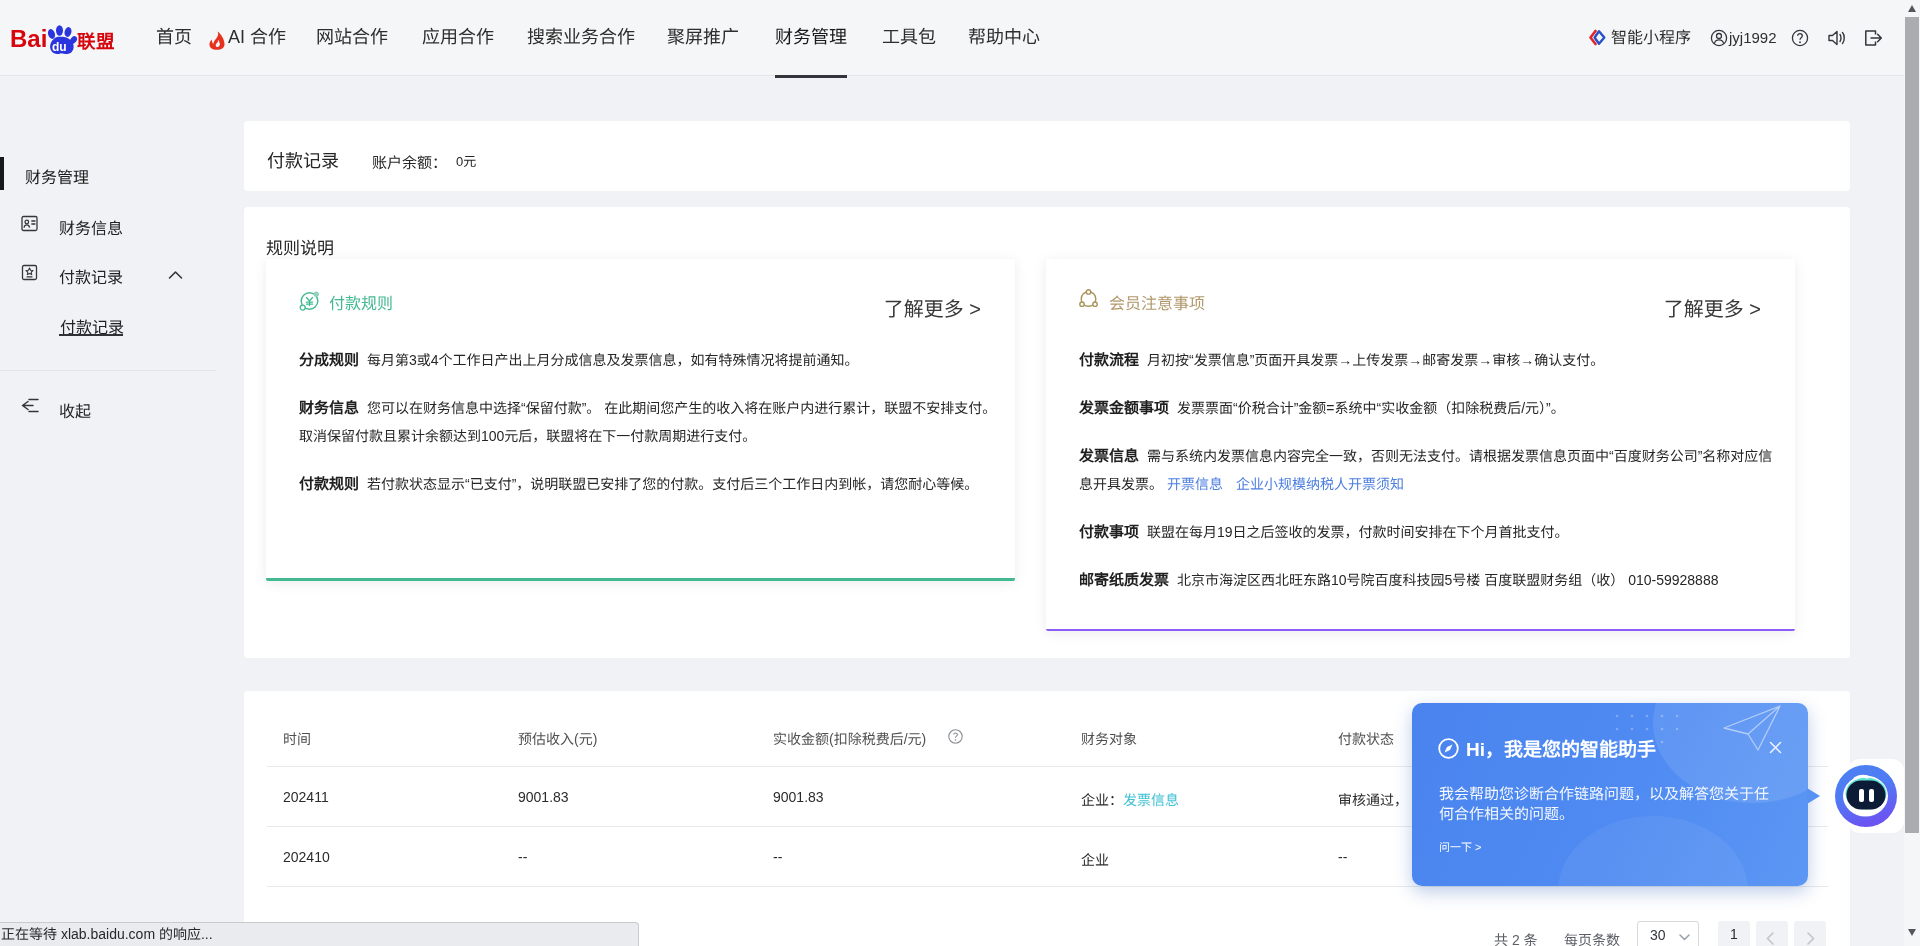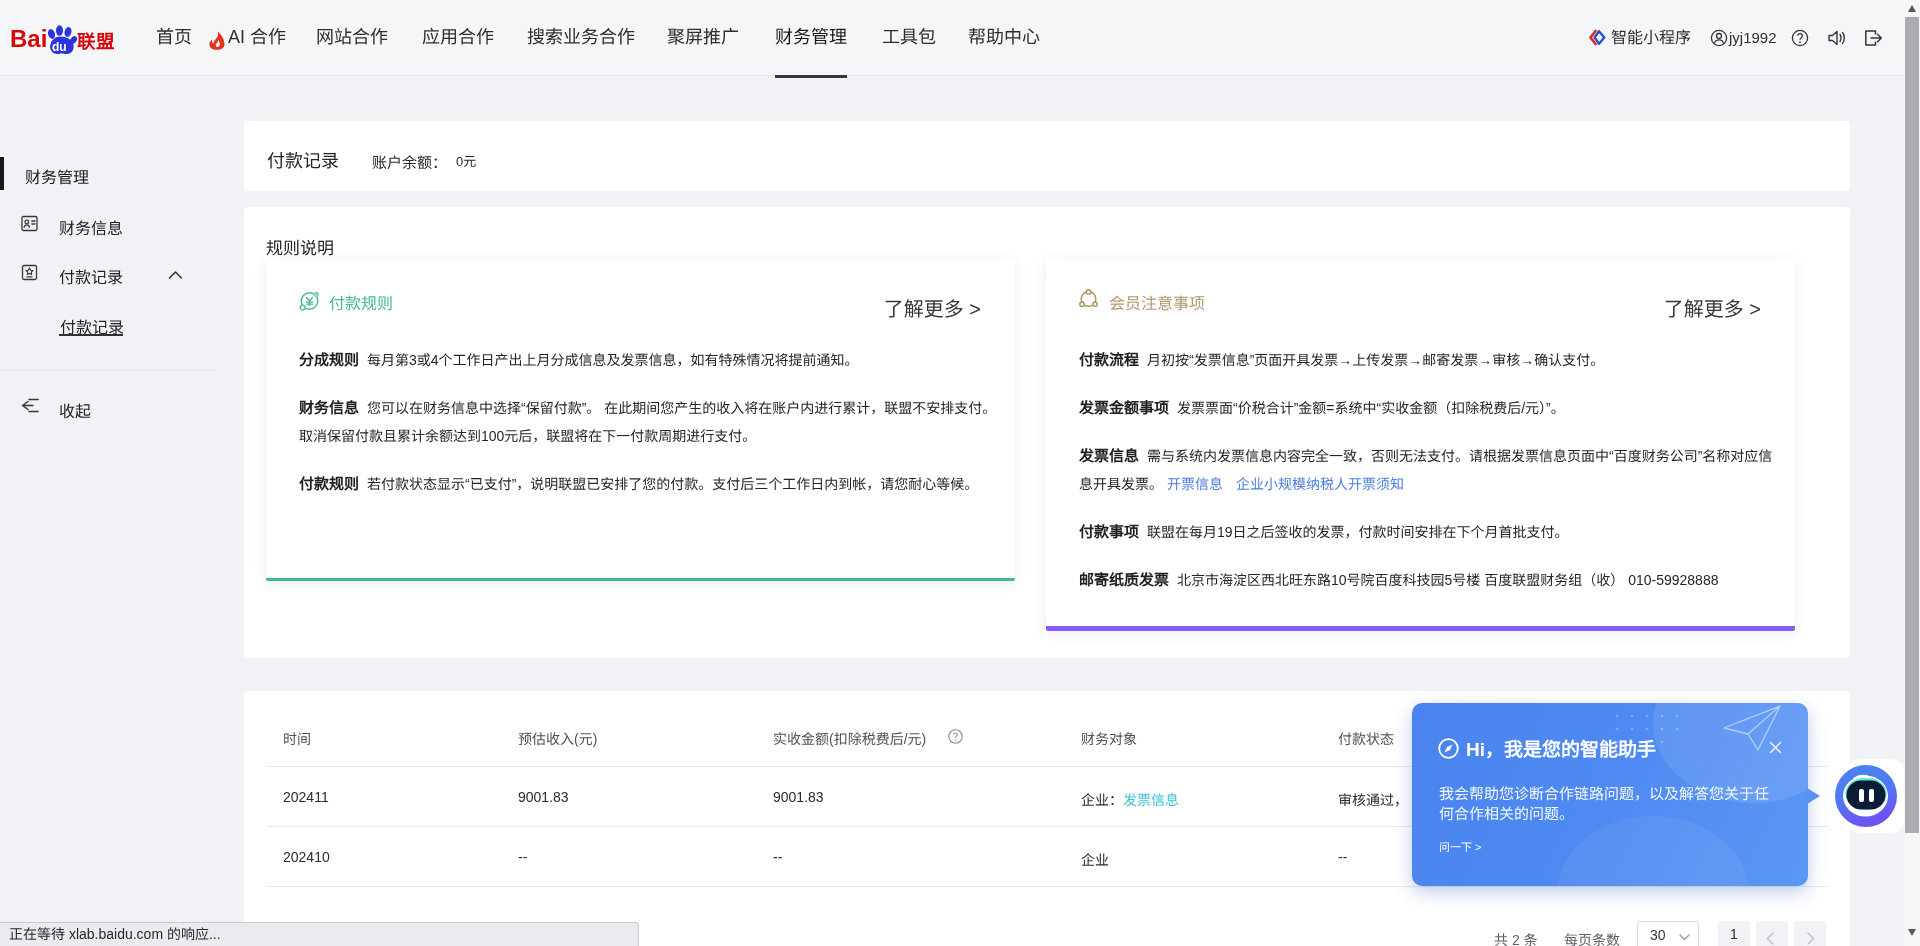--- a/index.html
+++ b/index.html
@@ -20,21 +20,21 @@
 .smenu { position:absolute; font-size:16px; color:#212329; white-space:nowrap; }
 .sicon { position:absolute; left:21px; }
 .side-divider { position:absolute; left:0; top:370px; width:216px; height:1px; background:#e2e3e7; }
 
 
 .card { position:absolute; left:244px; width:1606px; background:#fff; border-radius:4px; }
 .card1 { top:121px; height:70px; }
 .card2 { top:207px; height:451px; }
 .icard { position:absolute; top:259px; width:749px; background:#fff; box-shadow:0 2px 12px rgba(100,110,120,.13); border-radius:2px; }
 .icard.left  { left:266px;  height:322px; border-bottom:3px solid #43b992; }
-.icard.right { left:1046px; height:372px; border-bottom:5px solid #8b5cf6;text-decoration:underline; }
+.icard.right { left:1046px; height:372px; border-bottom:2px solid #8b5cf6;text-decoration:underline; }
 .ic-head { position:absolute; top:31px; left:33px; right:34px; height:24px; font-size:16px; }
 .ic-head .more { float:right; font-size:20px; color:#383838; margin-top:3px; }
 .ic-body { position:absolute; left:33px; top:87px; font-size:14px; line-height:28px; color:#262626; }
 .ic-body p { margin-bottom:20px; white-space:nowrap; }
 .ic-body b { font-weight:bold; color:#1f1f1f; font-size:15px; margin-right:8px; }
 .green { color:#43b992; }
 .gold { color:#b2986b; }
 .blink { color:#4d7fe0; text-decoration:none; }
 
 
@@ -59,21 +59,21 @@
 .chat-arrow { position:absolute; left:1807px; top:788px; width:0; height:0; border-style:solid; border-width:8px 0 8px 13px; border-color:transparent transparent transparent #5791f2; }
 
 
 .avatar-box { position:absolute; left:1848px; top:759px; width:56px; height:74px; background:#fff; border-radius:12px; }
 
 
 .sbar { position:absolute; left:1904px; top:0; width:16px; height:946px; background:#f5f6f8; }
 .sthumb { position:absolute; left:1905px; top:17px; width:14px; height:816px; background:#aaacb0; }
 
 
-.status { position:absolute; left:0; top:922px; width:639px; height:24px; background:#e9ebee; border:1px solid #c8cace; border-left:none; border-bottom:none; border-top-right-radius:4px; font-size:14px; color:#26282b; line-height:22px; padding-left:9px; }
+.status { position:absolute; left:0; top:922px; width:639px; height:24px; background:#e9ebee; border:1px solid #c8cace; border-left:none; border-bottom:none; border-top-right-radius:4px; font-size:14px; color:#26282b; line-height:22px; padding-left:1px; }
 </style>
 </head>
 <body>
 
 <div class="nav"></div>
 <div class="abs" style="left:10px; top:24px; width:115px; height:34px;">
 <svg width="115" height="34" viewBox="0 0 115 34">
   <text x="0" y="23" font-family="Liberation Sans" font-size="24" font-weight="bold" fill="#d7050c">Bai</text>
   <g fill="#2a35de">
     <ellipse cx="41.5" cy="10" rx="3.4" ry="5" transform="rotate(-18 41.5 10)"></ellipse>

